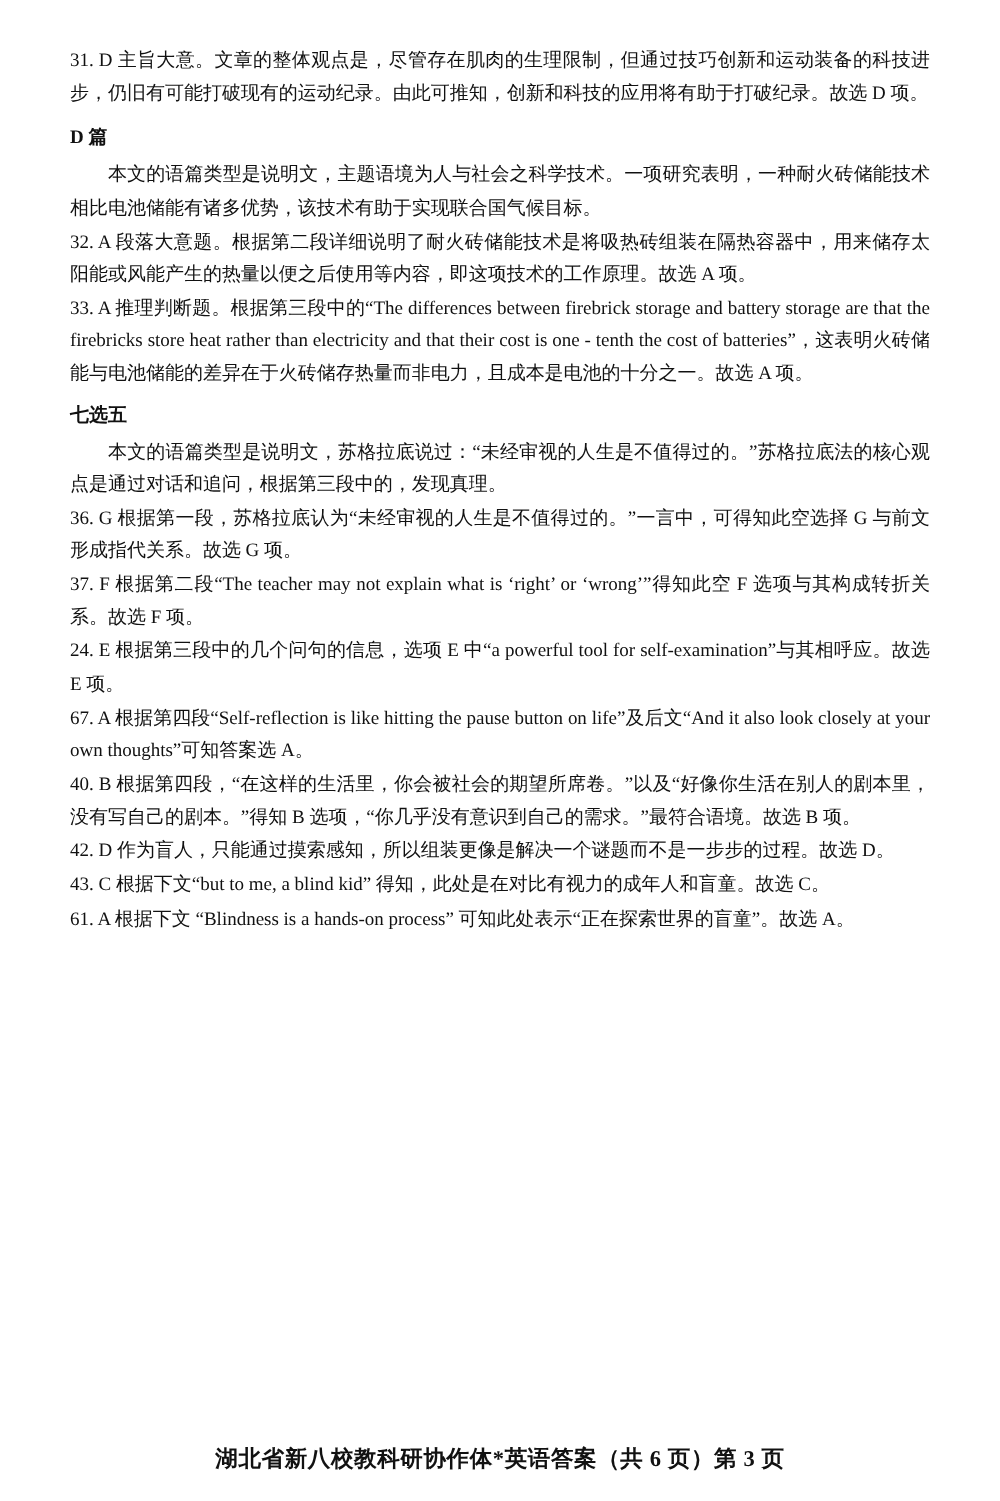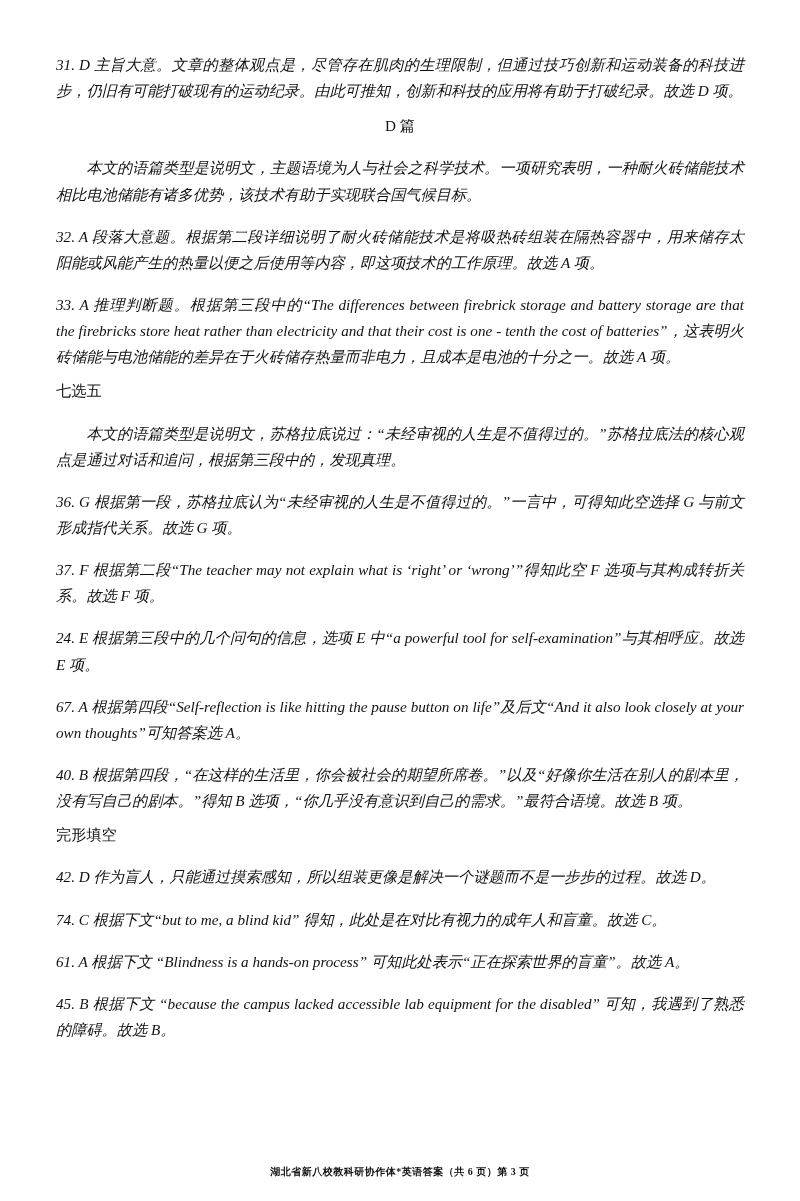--- a/index.html
+++ b/index.html
@@ -23,42 +23,40 @@
     box-sizing: border-box;
     padding: 36px 56px 0 56px;
   }
   .doc {
     font-size: 15.2px;
     line-height: 1.72;
     text-align: justify;
     text-justify: inter-ideograph;
   }
   .para {
-    margin: 16px 0 1px 0;
-    font-style: italic;
+    margin: 0 0 1px 0;
   }
   .para.indent {
     text-indent: 2em;
   }
   .center {
-    text-align: center;
-    font-weight: normal;
+    font-weight: bold;
     margin: 9px 0 4px 0;
   }
   .heading {
-    font-weight: normal;
+    font-weight: bold;
     margin: 8px 0 2px 0;
   }
   .footer {
     position: absolute;
     left: 0;
     right: 0;
     bottom: 22px;
     text-align: center;
-    font-size: 10px;
+    font-size: 18px;
     font-weight: bold;
     letter-spacing: 0.5px;
   }
 </style>
 </head>
 <body>
 
 <div class="page">
   <div class="doc">
 
@@ -81,28 +79,26 @@
     <p class="para">36. G  根据第一段，苏格拉底认为“未经审视的人生是不值得过的。”一言中，可得知此空选择 G 与前文形成指代关系。故选 G 项。</p>
 
     <p class="para">37. F  根据第二段“The teacher may not explain what is ‘right’ or ‘wrong’”得知此空 F 选项与其构成转折关系。故选 F 项。</p>
 
     <p class="para">24. E  根据第三段中的几个问句的信息，选项 E 中“a powerful tool for self-examination”与其相呼应。故选 E 项。</p>
 
     <p class="para">67. A  根据第四段“Self-reflection is like hitting the pause button on life”及后文“And it also look closely at your own thoughts”可知答案选 A。</p>
 
     <p class="para">40. B  根据第四段，“在这样的生活里，你会被社会的期望所席卷。”以及“好像你生活在别人的剧本里，没有写自己的剧本。”得知 B 选项，“你几乎没有意识到自己的需求。”最符合语境。故选 B 项。</p>
 
-    <p class="heading">完形填空</p>
 
 
 
     <p class="para">42. D  作为盲人，只能通过摸索感知，所以组装更像是解决一个谜题而不是一步步的过程。故选 D。</p>
 
-    <p class="para">74. C  根据下文“but to me, a blind kid” 得知，此处是在对比有视力的成年人和盲童。故选 C。</p>
+    <p class="para">43. C  根据下文“but to me, a blind kid” 得知，此处是在对比有视力的成年人和盲童。故选 C。</p>
 
     <p class="para">61. A  根据下文 “Blindness is a hands-on process” 可知此处表示“正在探索世界的盲童”。故选 A。</p>
 
-    <p class="para">45. B  根据下文 “because the campus lacked accessible lab equipment for the disabled” 可知，我遇到了熟悉的障碍。故选 B。</p>
 
   </div>
 
   <div class="footer">湖北省新八校教科研协作体*英语答案（共 6 页）第 3 页</div>
 </div>
 
 </body></html>

